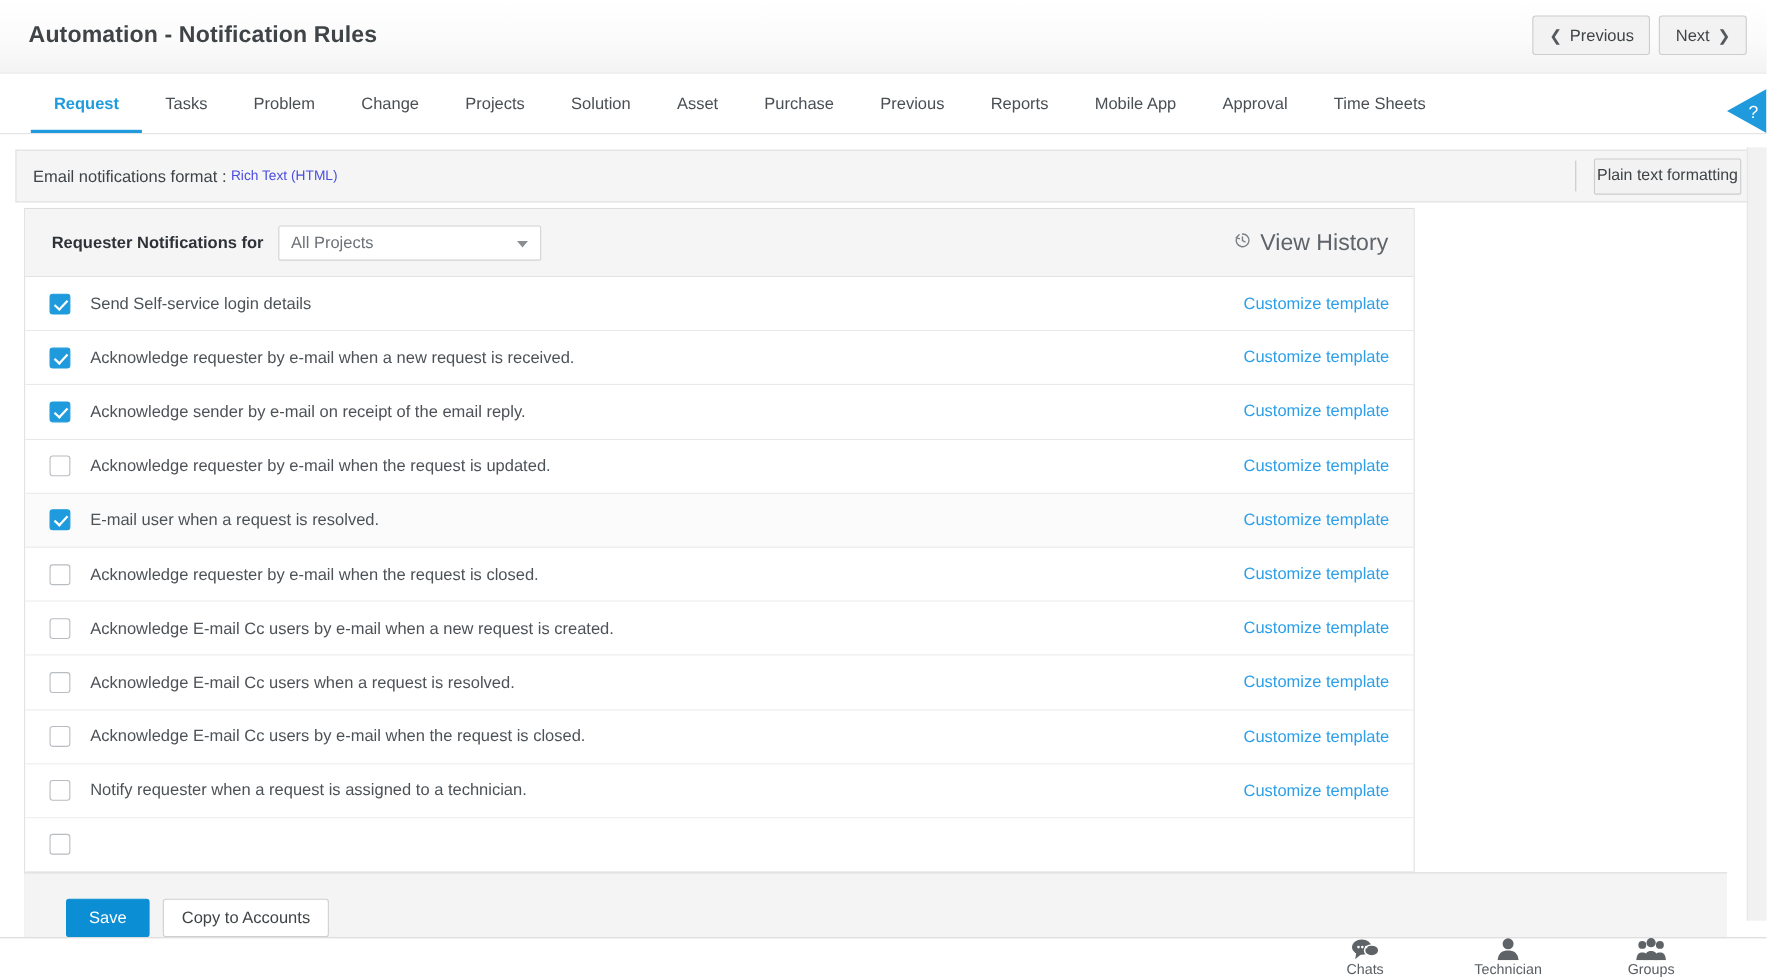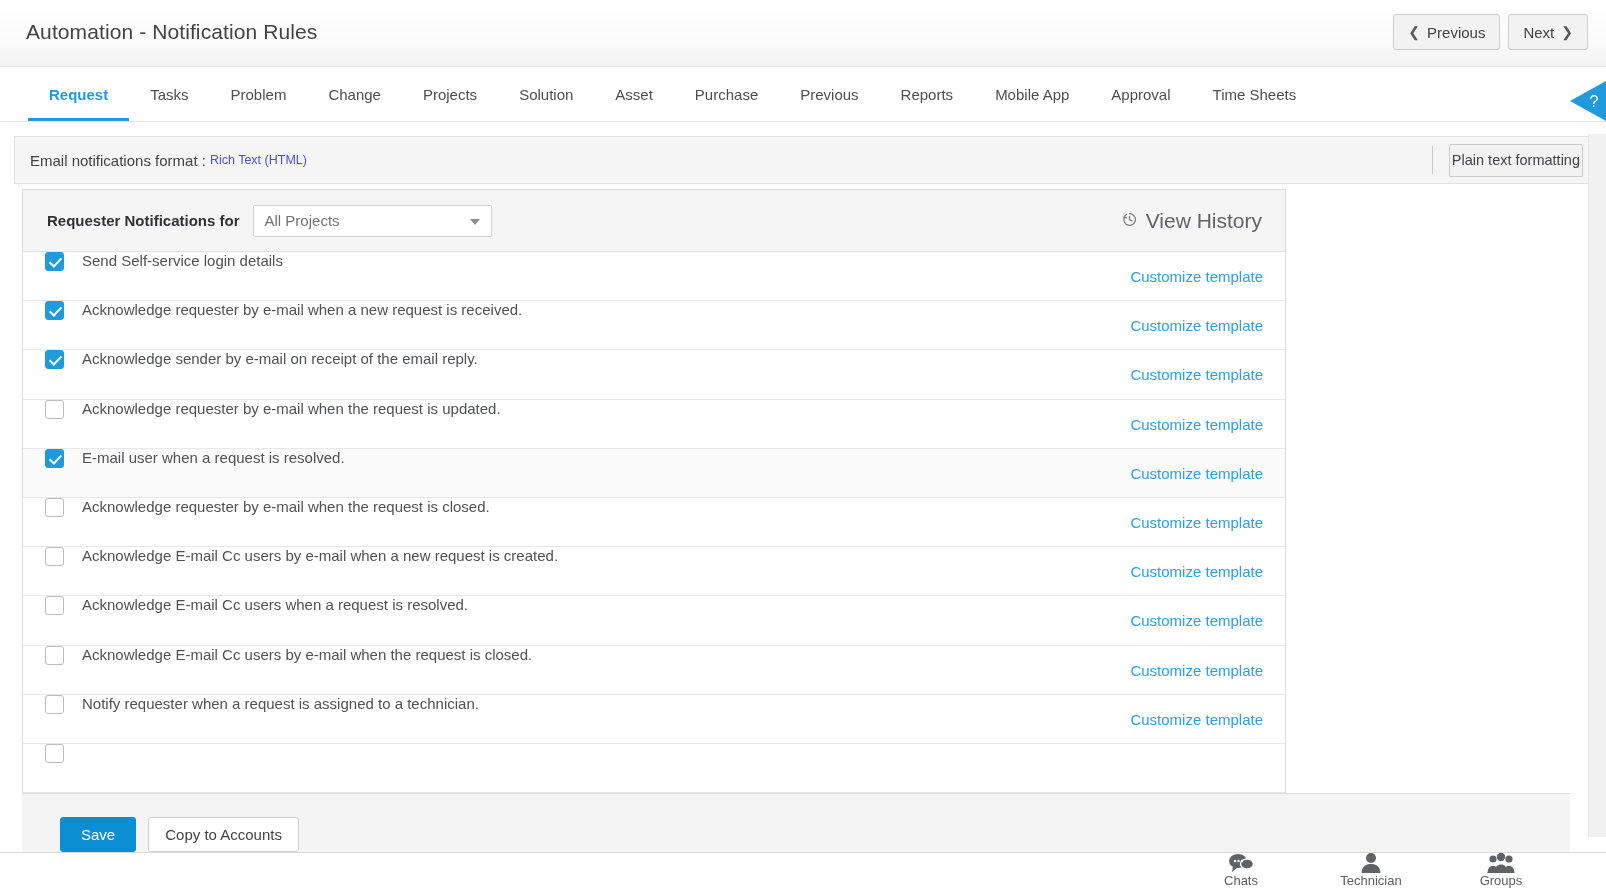--- a/index.html
+++ b/index.html
@@ -27,20 +27,21 @@
     box-sizing: border-box;
   }
   .page-title {
     position: absolute;
     left: 26px;
     top: 20px;
     font-size: 21px;
     color: #3f4447;
     letter-spacing: 0.1px;
     white-space: nowrap;
+    font-weight: bold;
   }
   .nav-buttons {
     position: absolute;
     right: 18px;
     top: 14px;
     display: flex;
     gap: 8px;
   }
   .nav-btn {
     background: #f2f2f2;
@@ -231,21 +232,21 @@
 
   
   .rows {
     position: relative;
   }
   .rule-row {
     position: relative;
     height: 49.2px;
     border-bottom: 1px solid #e8e8e8;
     display: flex;
-    align-items: flex-start;
+    align-items: center;
     box-sizing: border-box;
     background: #ffffff;
   }
   .rule-row.hover { background: #fbfbfb; }
   .cbox {
     margin-left: 22px;
     width: 19px;
     height: 19px;
     border-radius: 3px;
     box-sizing: border-box;

